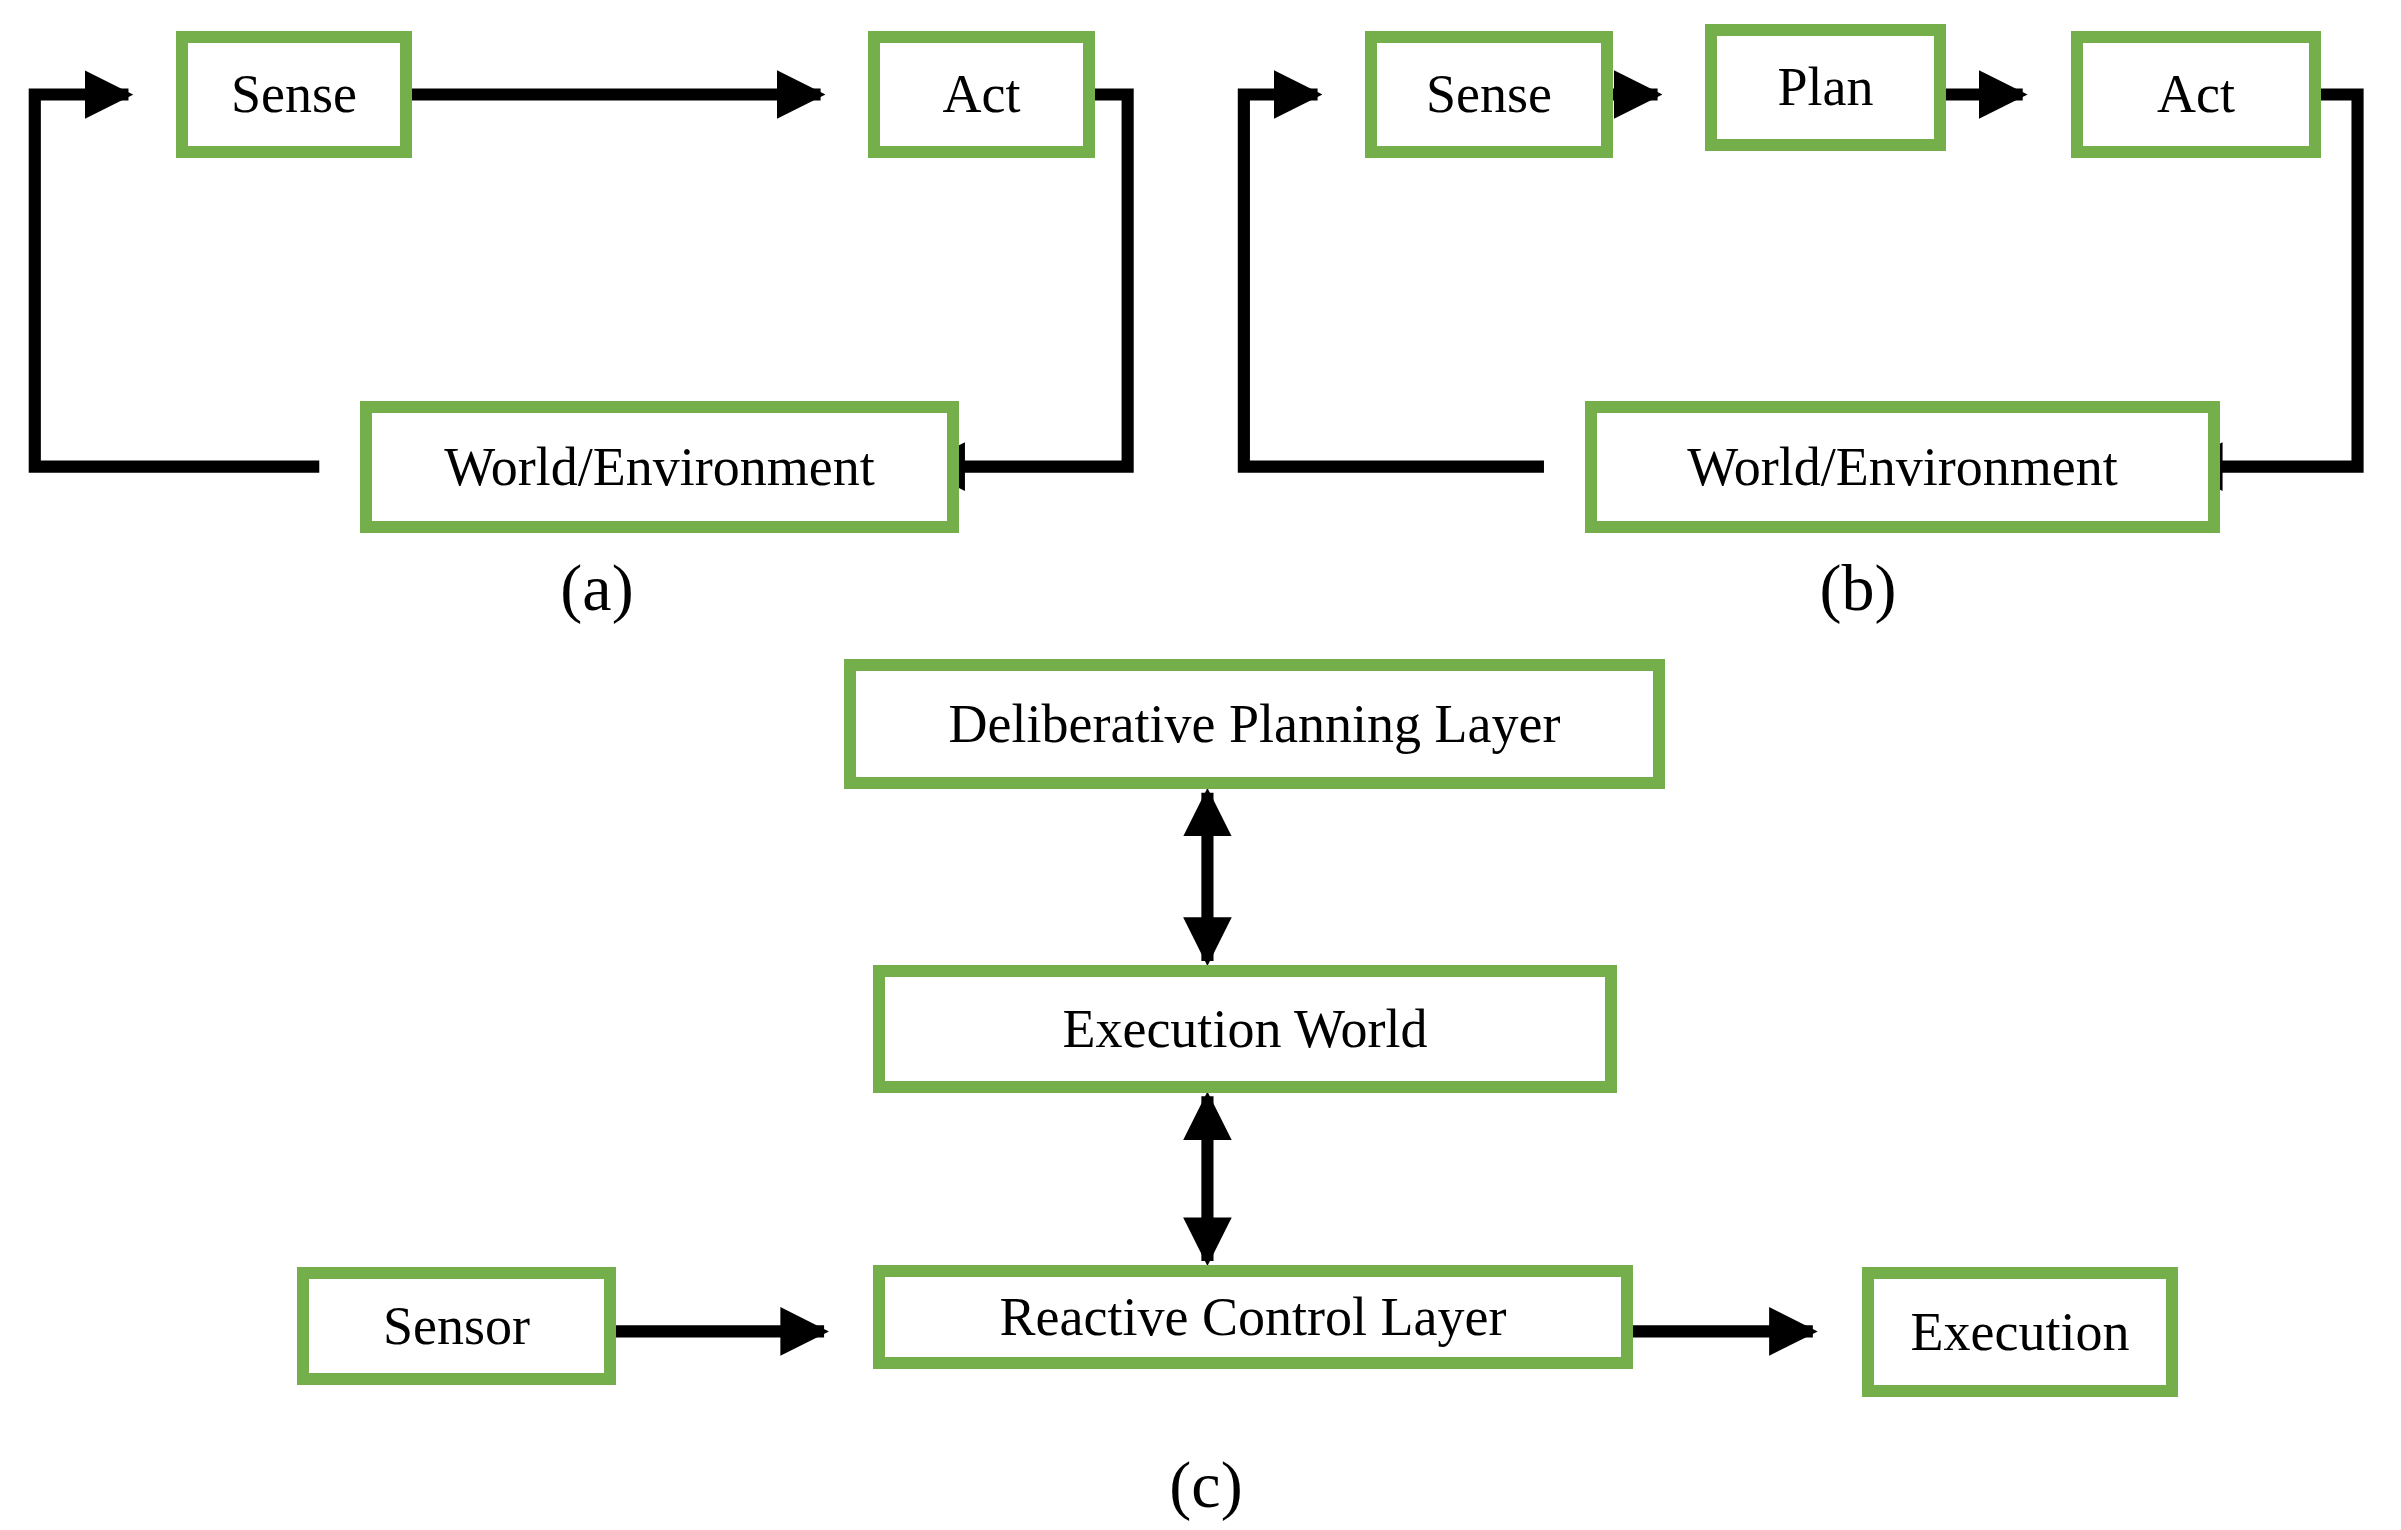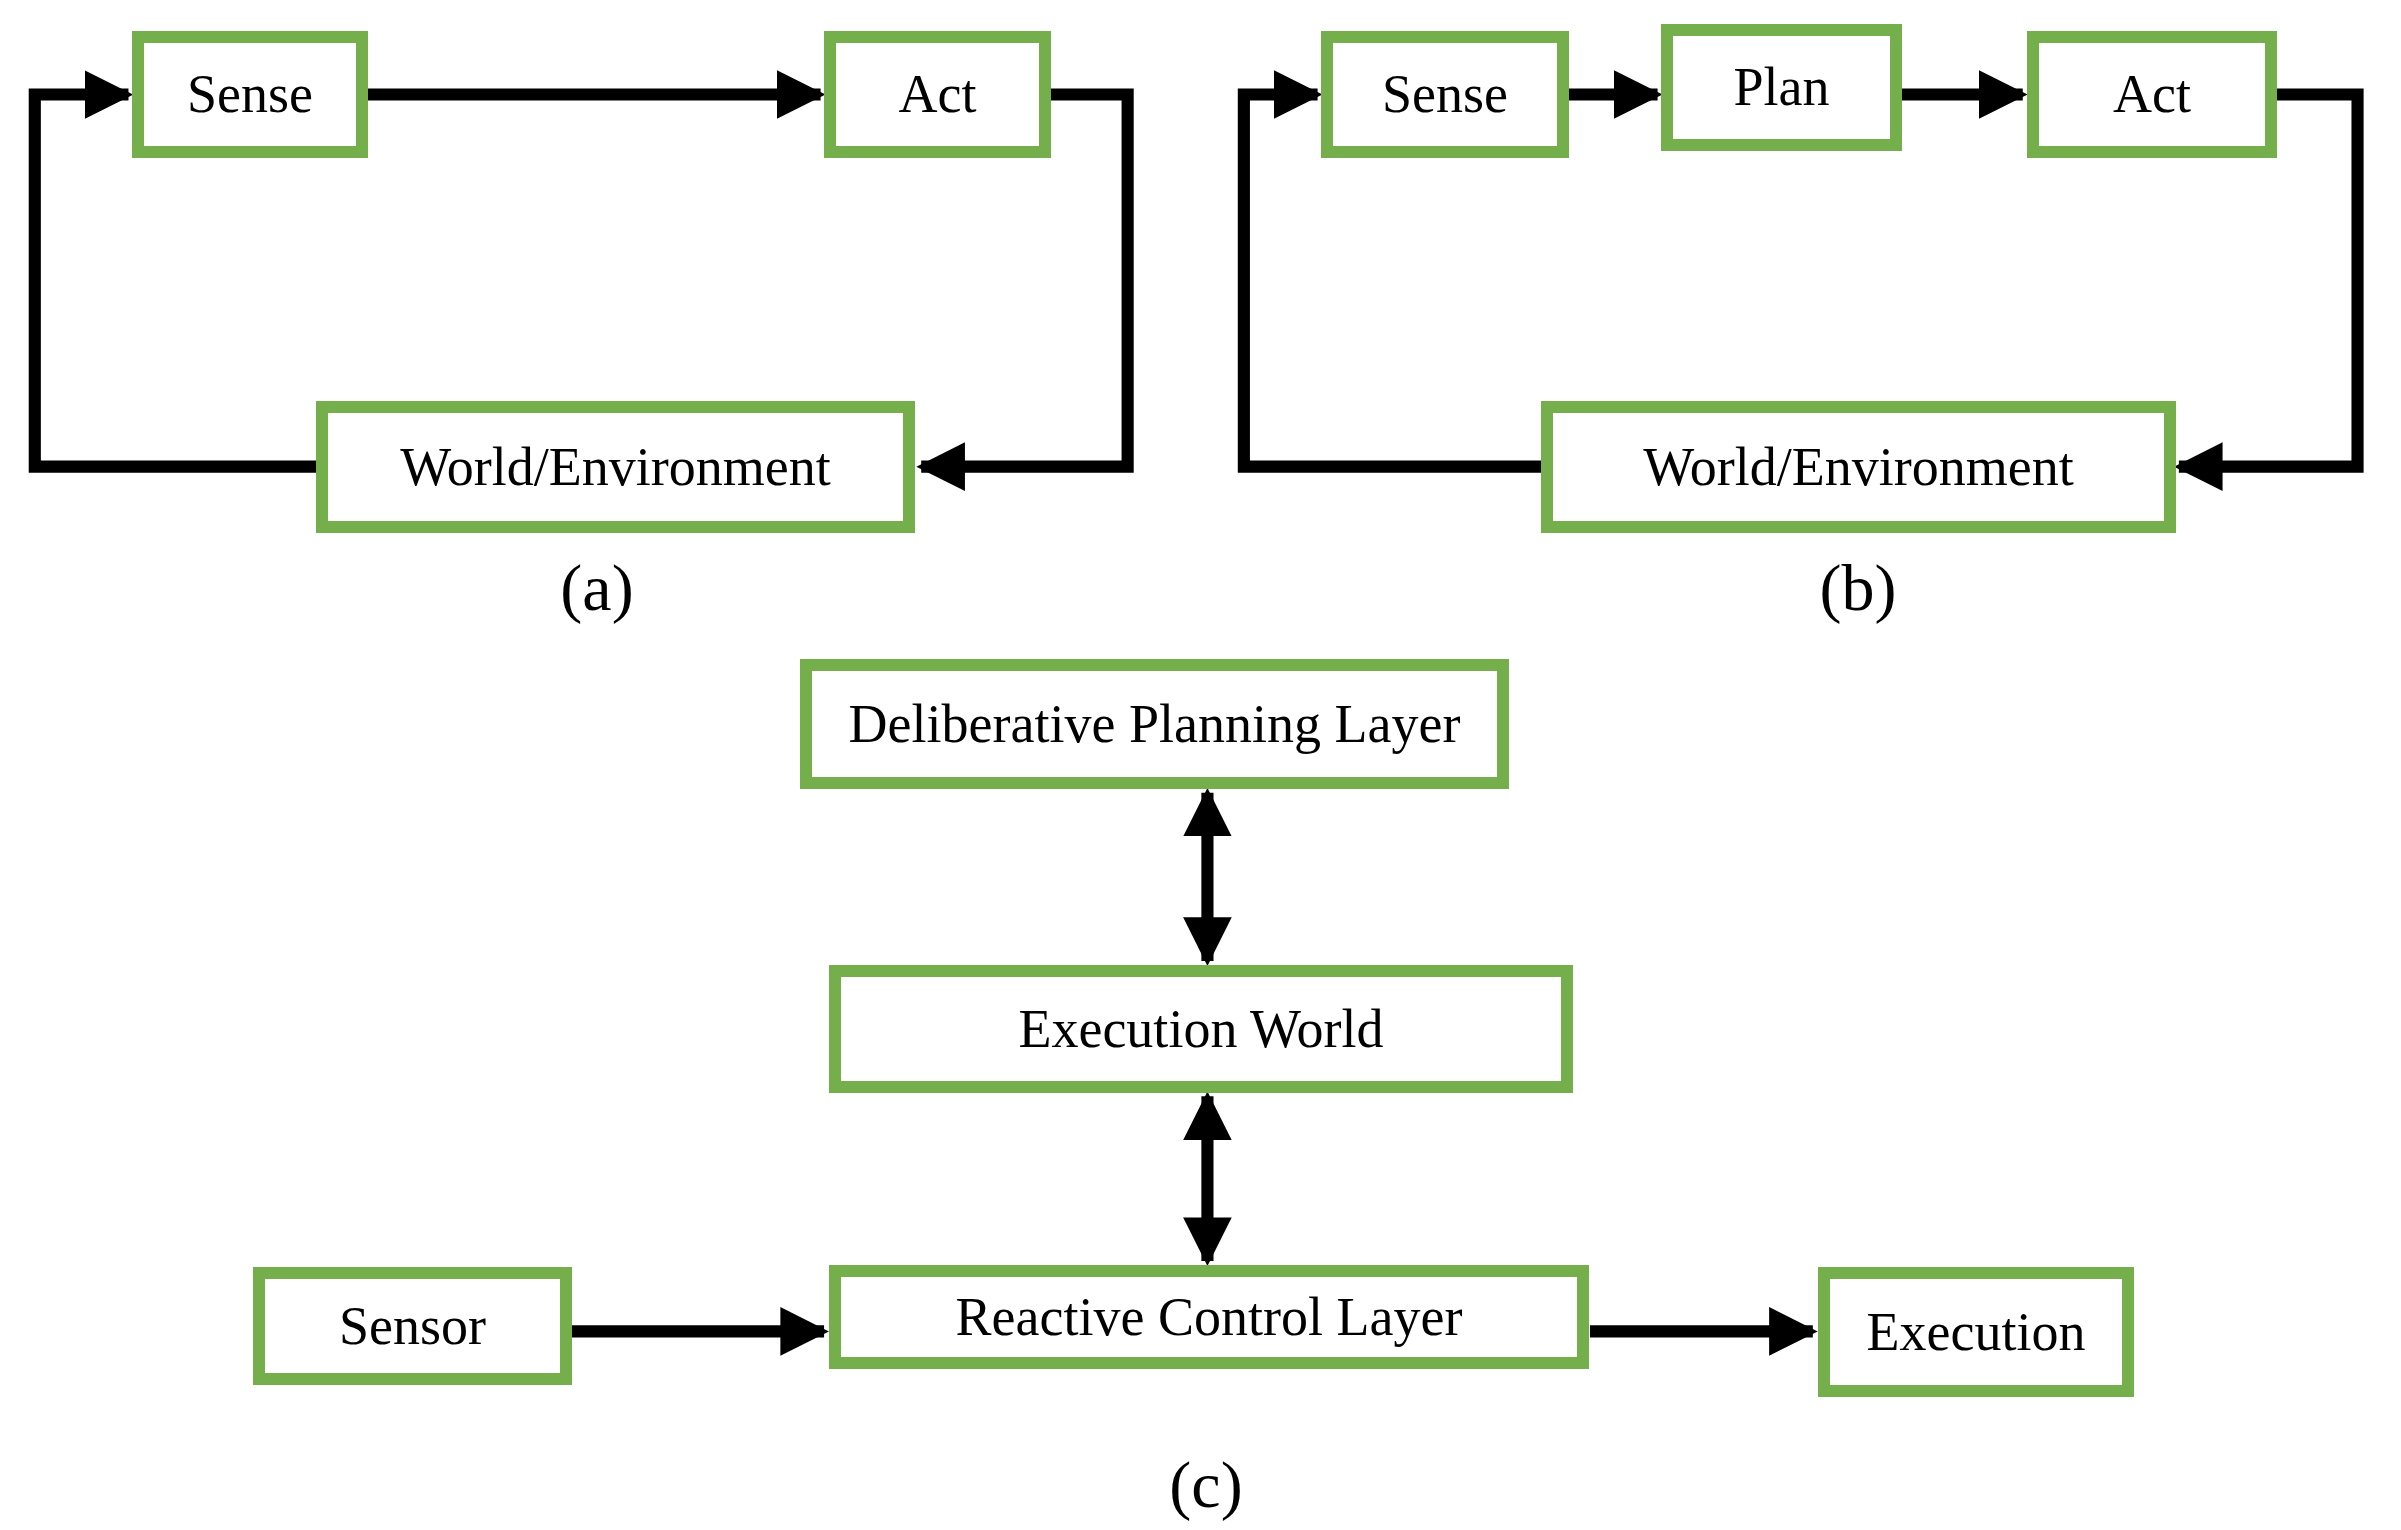--- a/index.html
+++ b/index.html
@@ -37,20 +37,21 @@
     background: #ffffff;
     border: 12px solid var(--box-border);
     display: flex;
     align-items: center;
     justify-content: center;
     text-align: left;
     font-size: 54px;
     line-height: 1.05;
     color: var(--text);
     white-space: nowrap;
+    margin-left: 44px;
   }
   .caption {
     position: absolute;
     width: 260px;
     text-align: center;
     font-size: 66px;
     line-height: 1;
     color: var(--text);
   }
 </style>
@@ -104,21 +105,21 @@
     <div class="box" style="left:2027px; top:31px; width:250px; height:127px">
       <span>Act</span>
     </div>
     <div class="box" style="left:1541px; top:401px; width:635px; height:132px">
       <span>World/Environment</span>
     </div>
     <div class="caption" style="left:1728px; top:555px">(b)</div>
   </div>
 
   <div>
-    <div class="box" style="left:800px; top:659px; width:709px; height:130px">
+    <div class="box" style="left:800px; top:659px; width:821px; height:130px">
       <span>Deliberative Planning Layer</span>
     </div>
     <div class="box" style="left:829px; top:965px; width:744px; height:128px">
       <span>Execution World</span>
     </div>
     <div class="box" style="left:829px; top:1265px; width:760px; height:104px">
       <span>Reactive Control Layer</span>
     </div>
     <div class="box" style="left:253px; top:1267px; width:319px; height:118px">
       <span>Sensor</span>

